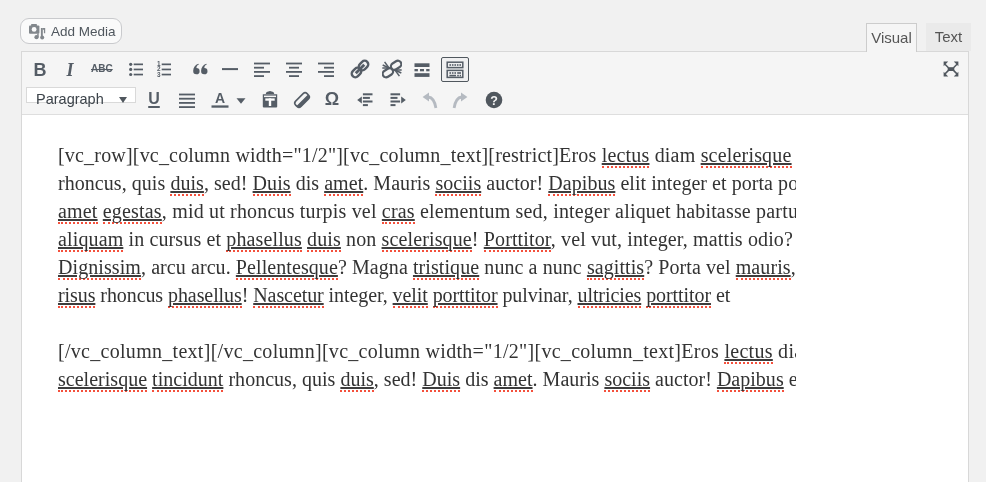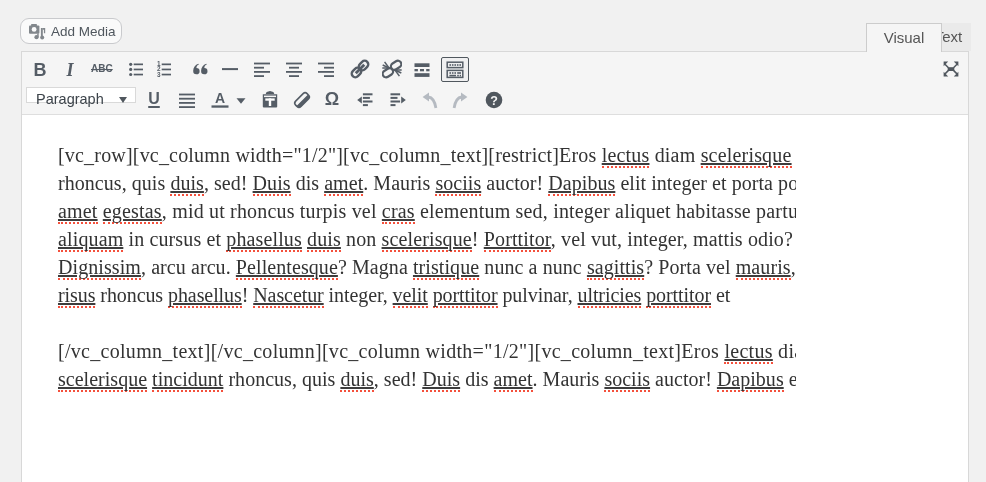--- a/index.html
+++ b/index.html
@@ -1,20 +1,20 @@
 <!DOCTYPE html>
 <html><head>
 <meta charset="utf-8">
 <style>
 *{margin:0;padding:0;box-sizing:border-box}
 html,body{width:986px;height:482px;overflow:hidden;background:#f1f1f1;font-family:"Liberation Sans",sans-serif}
 #addmedia{position:absolute;left:20px;top:18px;width:102px;height:26px;background:#fafafa;border:1px solid #c9cacd;border-radius:9px;color:#50575e;font-size:13.5px;line-height:26px;padding-left:30px}
 #addmedia svg{position:absolute;left:7px;top:3px}
 .tab{position:absolute;top:23px;height:29px;font-size:15px;color:#555;text-align:center;line-height:28px}
-#tabv{left:866px;width:76px;background:#f5f5f5;border:1px solid #ccc;border-bottom:none;height:29px;z-index:3}
+#tabv{left:866px;width:51px;background:#f5f5f5;border:1px solid #ccc;border-bottom:none;height:29px;z-index:3}
 #tabt{left:926px;width:45px;background:#eaeaea;height:28px}
 #editor{position:absolute;left:21px;top:51px;width:948px;height:431px;background:#fff;border:1px solid #d8d8d8;border-bottom:none}
 #toolbar{position:absolute;left:0;top:0;width:946px;height:63px;background:#f5f5f5;border-bottom:1px solid #dedede}
 .ic{position:absolute;width:20px;height:20px;color:#555d66}
 .ic svg{display:block}
 .txtic{font-weight:bold;text-align:center}
 #content{position:absolute;left:0;top:64px;width:774px;height:367px;background:#fff;overflow:hidden}
 #text{position:absolute;left:36px;top:25px;font-family:"Liberation Serif",serif;font-size:20px;line-height:28px;color:#333;white-space:nowrap}
 .sp{text-decoration:underline;text-decoration-color:#3d3d3d;text-decoration-thickness:1.5px;border-bottom:2px dotted #f4503c}
 #selbox{position:absolute;left:4px;top:35px;width:110px;height:16px;background:#fff;border:1px solid #d9d9d9;font-size:14.5px;color:#3c434a;line-height:22px;padding-left:9px}

